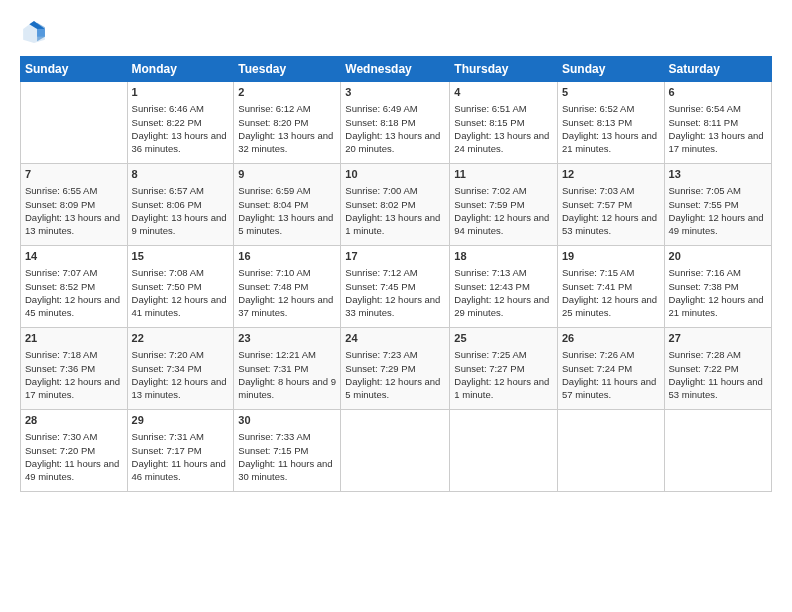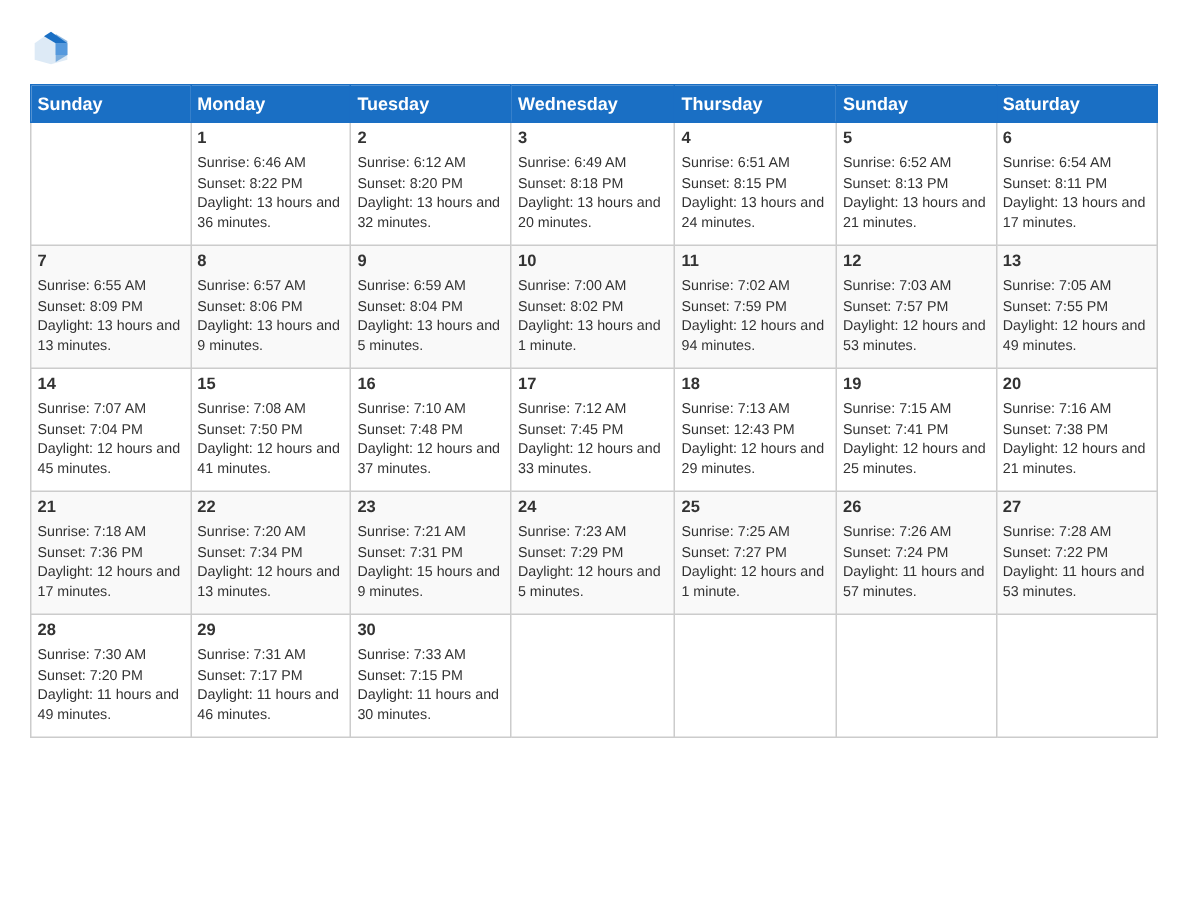--- a/index.html
+++ b/index.html
@@ -203,21 +203,21 @@
             <div class="day-num">13</div>
             <div>Sunrise: 7:05 AM</div>
             <div>Sunset: 7:55 PM</div>
             <div>Daylight: 12 hours and 49 minutes.</div>
           </td>
         </tr>
         <tr>
           <td>
             <div class="day-num">14</div>
             <div>Sunrise: 7:07 AM</div>
-            <div>Sunset: 7:04 PM</div>
+            <div>Sunset: 8:52 PM</div>
             <div>Daylight: 12 hours and 45 minutes.</div>
           </td>
           <td>
             <div class="day-num">15</div>
             <div>Sunrise: 7:08 AM</div>
             <div>Sunset: 7:50 PM</div>
             <div>Daylight: 12 hours and 41 minutes.</div>
           </td>
           <td>
             <div class="day-num">16</div>
@@ -258,23 +258,23 @@
             <div>Daylight: 12 hours and 17 minutes.</div>
           </td>
           <td>
             <div class="day-num">22</div>
             <div>Sunrise: 7:20 AM</div>
             <div>Sunset: 7:34 PM</div>
             <div>Daylight: 12 hours and 13 minutes.</div>
           </td>
           <td>
             <div class="day-num">23</div>
-            <div>Sunrise: 7:21 AM</div>
+            <div>Sunrise: 12:21 AM</div>
             <div>Sunset: 7:31 PM</div>
-            <div>Daylight: 15 hours and 9 minutes.</div>
+            <div>Daylight: 8 hours and 9 minutes.</div>
           </td>
           <td>
             <div class="day-num">24</div>
             <div>Sunrise: 7:23 AM</div>
             <div>Sunset: 7:29 PM</div>
             <div>Daylight: 12 hours and 5 minutes.</div>
           </td>
           <td>
             <div class="day-num">25</div>
             <div>Sunrise: 7:25 AM</div>

